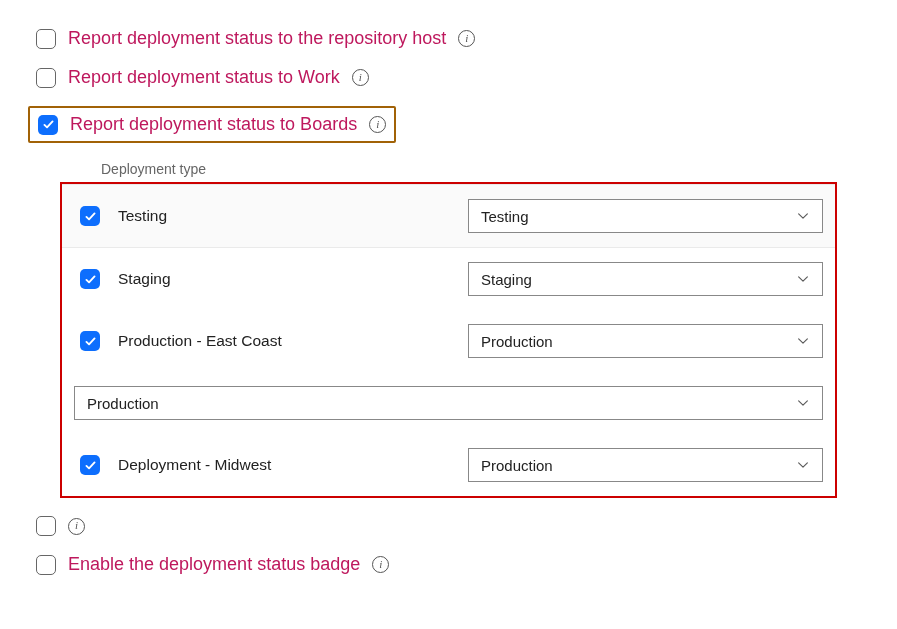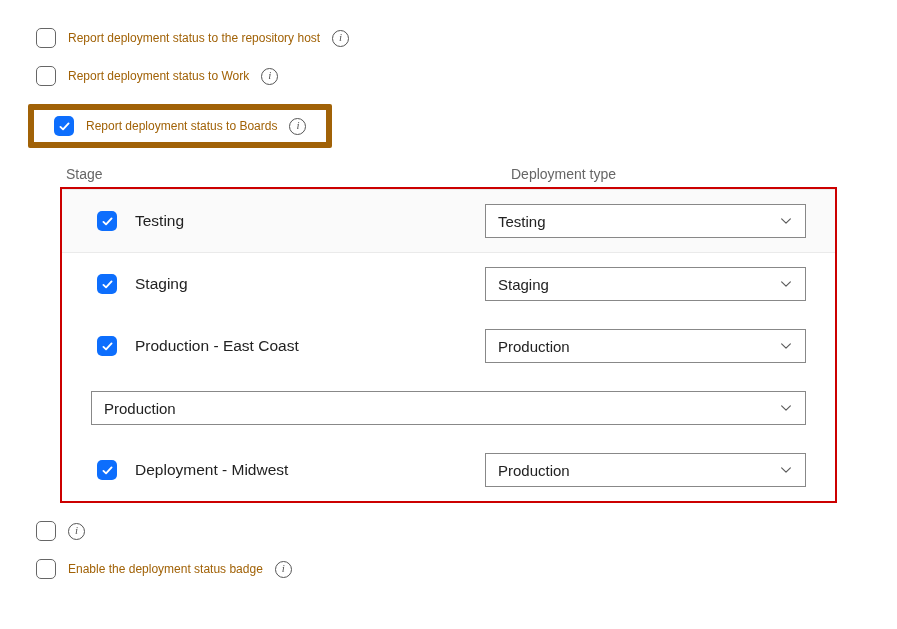--- a/index.html
+++ b/index.html
@@ -29,40 +29,40 @@
     flex: none;
   }
   .checkbox.unchecked {
     border: 1.3px solid #666;
     background: #fff;
   }
   .checkbox.checked {
     background: #0d6efd;
   }
   .checkbox.checked svg { display: block; }
-  .label { font-size: 12px; color: #a16207; }
+  .label { font-size: 18px; color: #be185d; }
   .info-icon {
     width: 17px;
     height: 17px;
     border: 1.2px solid #555;
     border-radius: 50%;
     display: inline-flex;
     align-items: center;
     justify-content: center;
     font-size: 11px;
     font-style: italic;
     font-family: Georgia, serif;
     color: #555;
     line-height: 1;
     flex: none;
   }
   .info-icon::after { content: "i"; position: relative; top: -0.5px; }
   .highlighted {
-    border: 6px solid #a16207;
-    padding: 6px 20px;
+    border: 2px solid #a16207;
+    padding: 6px 8px;
     margin-left: -8px;
     display: inline-flex;
     align-items: center;
     gap: 12px;
     border-radius: 2px;
   }
   .highlighted-wrap { margin-bottom: 10px; }
   .panel {
     border: 2px solid #cc0000;
     margin-left: 24px;
@@ -79,21 +79,21 @@
   }
   .col-stage { width: 410px; padding-left: 6px; }
   .col-type { flex: 1; margin-left: 41px; }
   .panel-headers .hdr {
     color: #666;
     font-size: 14px;
   }
   .stage-row {
     display: flex;
     align-items: center;
-    padding: 14px 29px;
+    padding: 14px 12px;
   }
   .stage-row.first {
     background: #fafafa;
     border-top: 1px solid #eaeaea;
     border-bottom: 1px solid #eaeaea;
   }
   .stage-row .stage-left {
     width: 394px;
     display: flex;
     align-items: center;
@@ -143,21 +143,20 @@
       <svg class="check-svg" viewBox="0 0 16 16">
           <path d="M3 8.5 L6.2 11.5 L13 4.2" stroke="#fff" stroke-width="2.3" fill="none" stroke-linecap="round" stroke-linejoin="round"></path>
         </svg>
     </span>
     <span class="label">Report deployment status to Boards</span>
     <span class="info-icon"></span>
   </div>
 </div>
 
 <div class="panel-headers">
-  <div class="hdr col-stage">Stage</div>
   <div class="hdr col-type">Deployment type</div>
 </div>
 
 <div class="panel">
   <div class="stage-row first">
     <div class="stage-left">
       <span class="checkbox checked">
         <svg class="check-svg" viewBox="0 0 16 16">
             <path d="M3 8.5 L6.2 11.5 L13 4.2" stroke="#fff" stroke-width="2.3" fill="none" stroke-linecap="round" stroke-linejoin="round"></path>
           </svg>

